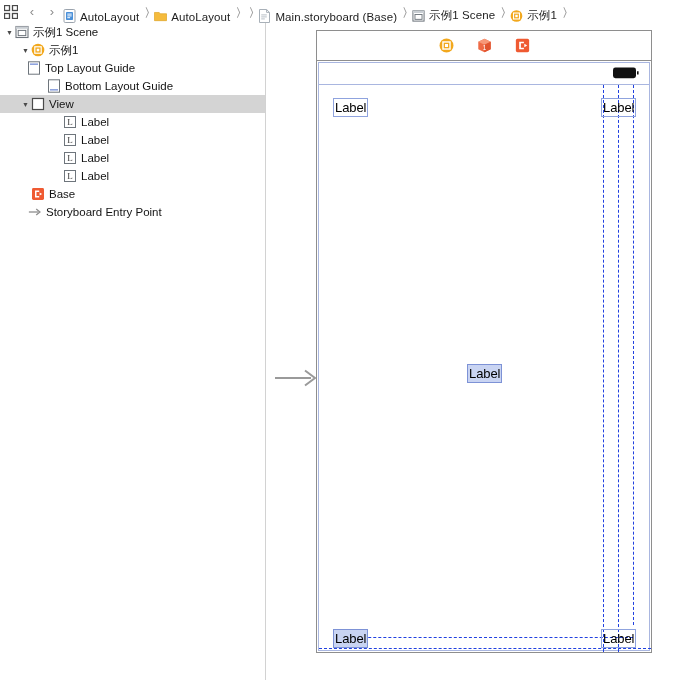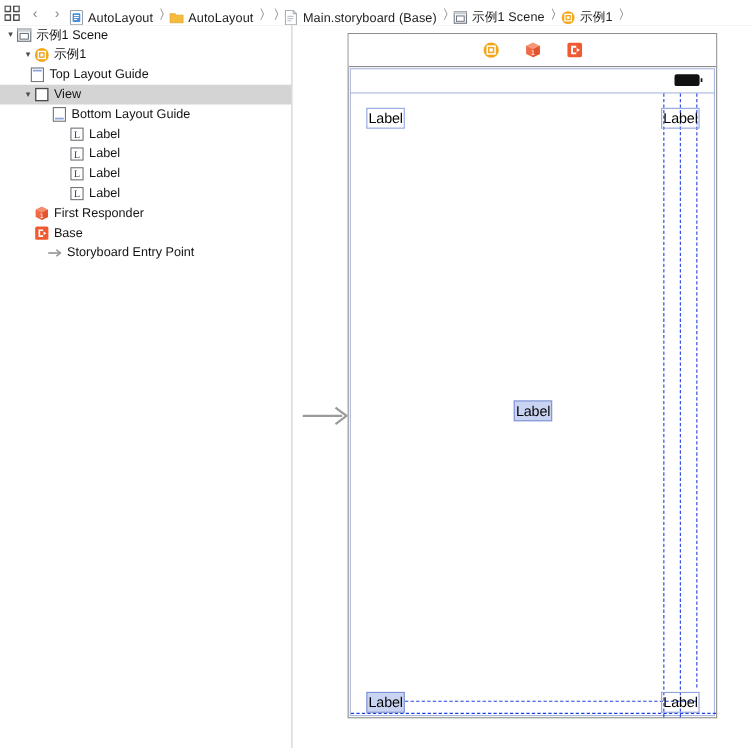--- a/index.html
+++ b/index.html
@@ -297,37 +297,37 @@
 
     <div class="tree-row" style="padding-left:16px">
       <span class="disc empty">▼</span>
       <svg class="row-ico" viewBox="0 0 14 14">
         <rect x="1.5" y="0.8" width="11" height="12.4" fill="#ffffff" stroke="#6e757c" stroke-width="1"></rect>
         <rect x="3" y="2.4" width="8" height="1.6" fill="#8fa3de"></rect>
       </svg>
       <span class="row-lbl">Top Layout Guide</span>
     </div>
 
+    <div class="tree-row" style="padding-left:36px">
+      <span class="disc empty">▼</span>
+      <svg class="row-ico" viewBox="0 0 14 14">
+        <rect x="1.5" y="0.8" width="11" height="12.4" fill="#ffffff" stroke="#6e757c" stroke-width="1"></rect>
+        <rect x="3" y="10" width="8" height="1.6" fill="#8fa3de"></rect>
+      </svg>
+      <span class="row-lbl">Bottom Layout Guide</span>
+    </div>
+
     <div class="tree-row selected" style="padding-left:20px">
       <span class="disc">▼</span>
       <svg class="row-ico" viewBox="0 0 14 14">
         <rect x="1.5" y="1.5" width="11" height="11" fill="#ffffff" stroke="#4a4a4a" stroke-width="1.2"></rect>
       </svg>
       <span class="row-lbl">View</span>
     </div>
 
-    <div class="tree-row" style="padding-left:36px">
-      <span class="disc empty">▼</span>
-      <svg class="row-ico" viewBox="0 0 14 14">
-        <rect x="1.5" y="0.8" width="11" height="12.4" fill="#ffffff" stroke="#6e757c" stroke-width="1"></rect>
-        <rect x="3" y="10" width="8" height="1.6" fill="#8fa3de"></rect>
-      </svg>
-      <span class="row-lbl">Bottom Layout Guide</span>
-    </div>
-
     <div class="tree-row" style="padding-left:52px">
       <span class="disc empty">▼</span>
       <svg class="row-ico" viewBox="0 0 14 14">
         <rect x="1.5" y="1.5" width="11" height="11" fill="#ffffff" stroke="#6e757c" stroke-width="1"></rect>
         <text x="7" y="10.3" font-family="Liberation Serif, serif" font-size="9" fill="#3a3a3a" text-anchor="middle">L</text>
       </svg>
       <span class="row-lbl">Label</span>
     </div>
 
     <div class="tree-row" style="padding-left:52px">
@@ -350,42 +350,32 @@
 
     <div class="tree-row" style="padding-left:52px">
       <span class="disc empty">▼</span>
       <svg class="row-ico" viewBox="0 0 14 14">
         <rect x="1.5" y="1.5" width="11" height="11" fill="#ffffff" stroke="#6e757c" stroke-width="1"></rect>
         <text x="7" y="10.3" font-family="Liberation Serif, serif" font-size="9" fill="#3a3a3a" text-anchor="middle">L</text>
       </svg>
       <span class="row-lbl">Label</span>
     </div>
 
-    <div class="tree-row" style="padding-left:20px">
-      <span class="disc empty">▼</span>
-      <svg class="row-ico" viewBox="0 0 14 14">
-        <path d="M7 1 L12.6 3.7 L12.6 10.3 L7 13 L1.4 10.3 L1.4 3.7 Z" fill="#ef6a45"></path>
-        <path d="M7 1 L12.6 3.7 L7 6.4 L1.4 3.7 Z" fill="#f58e6e"></path>
-        <path d="M7 6.4 L12.6 3.7 L12.6 10.3 L7 13 Z" fill="#e0542f"></path>
-        <text x="7" y="11" font-family="Liberation Sans, sans-serif" font-size="6" fill="#ffffff" text-anchor="middle">1</text>
-      </svg>
-      <span class="row-lbl">First Responder</span>
-    </div>
 
     <div class="tree-row" style="padding-left:20px">
       <span class="disc empty">▼</span>
       <svg class="row-ico" viewBox="0 0 14 14">
         <rect x="1" y="1" width="12" height="12" rx="1.4" fill="#ef5a32"></rect>
         <path d="M4 3.6 L4 10.4 L8.2 10.4 L8.2 8.9 L5.5 8.9 L5.5 5.1 L8.2 5.1 L8.2 3.6 Z" fill="#ffffff"></path>
         <path d="M8.6 5.4 L11.2 7 L8.6 8.6 Z" fill="#ffffff"></path>
       </svg>
       <span class="row-lbl">Base</span>
     </div>
 
-    <div class="tree-row" style="padding-left:32px">
+    <div class="tree-row" style="padding-left:17px">
       <span class="disc empty">▼</span>
       <svg class="row-ico" viewBox="0 0 16 14">
         <path d="M1 7 L12 7" stroke="#8e8e8e" stroke-width="1.5" fill="none"></path>
         <path d="M9.4 3.6 L13.6 7 L9.4 10.4" stroke="#8e8e8e" stroke-width="1.5" fill="none"></path>
       </svg>
       <span class="row-lbl">Storyboard Entry Point</span>
     </div>
   </div>
 
   <div id="sidebar-divider"></div>

